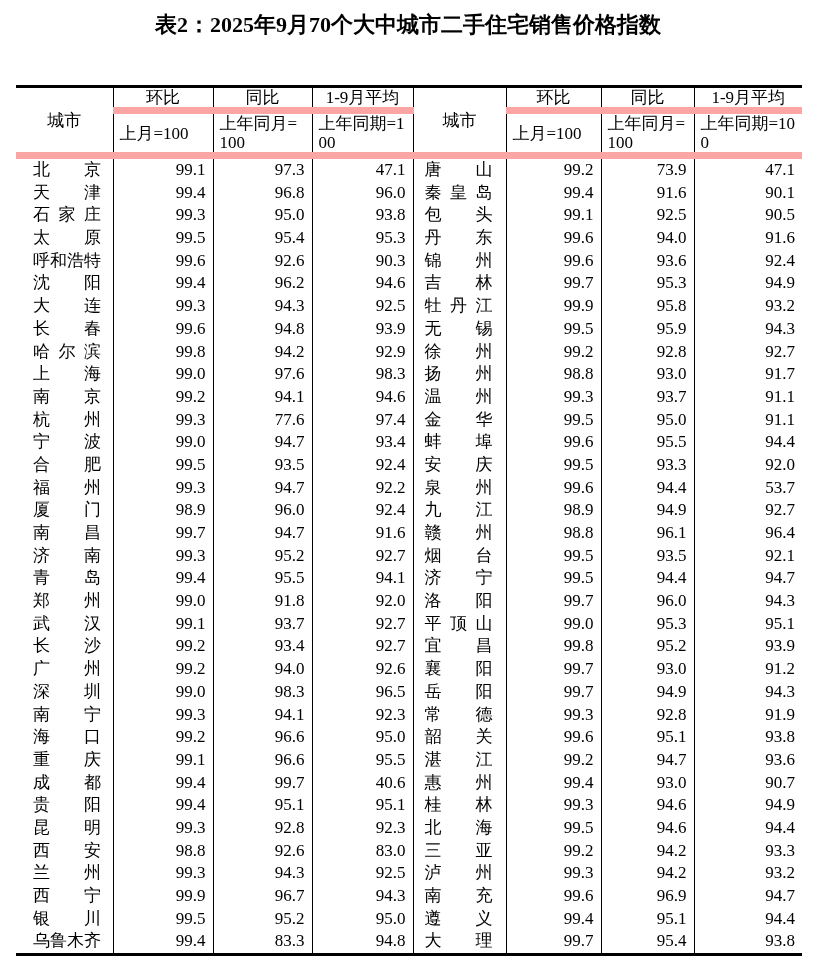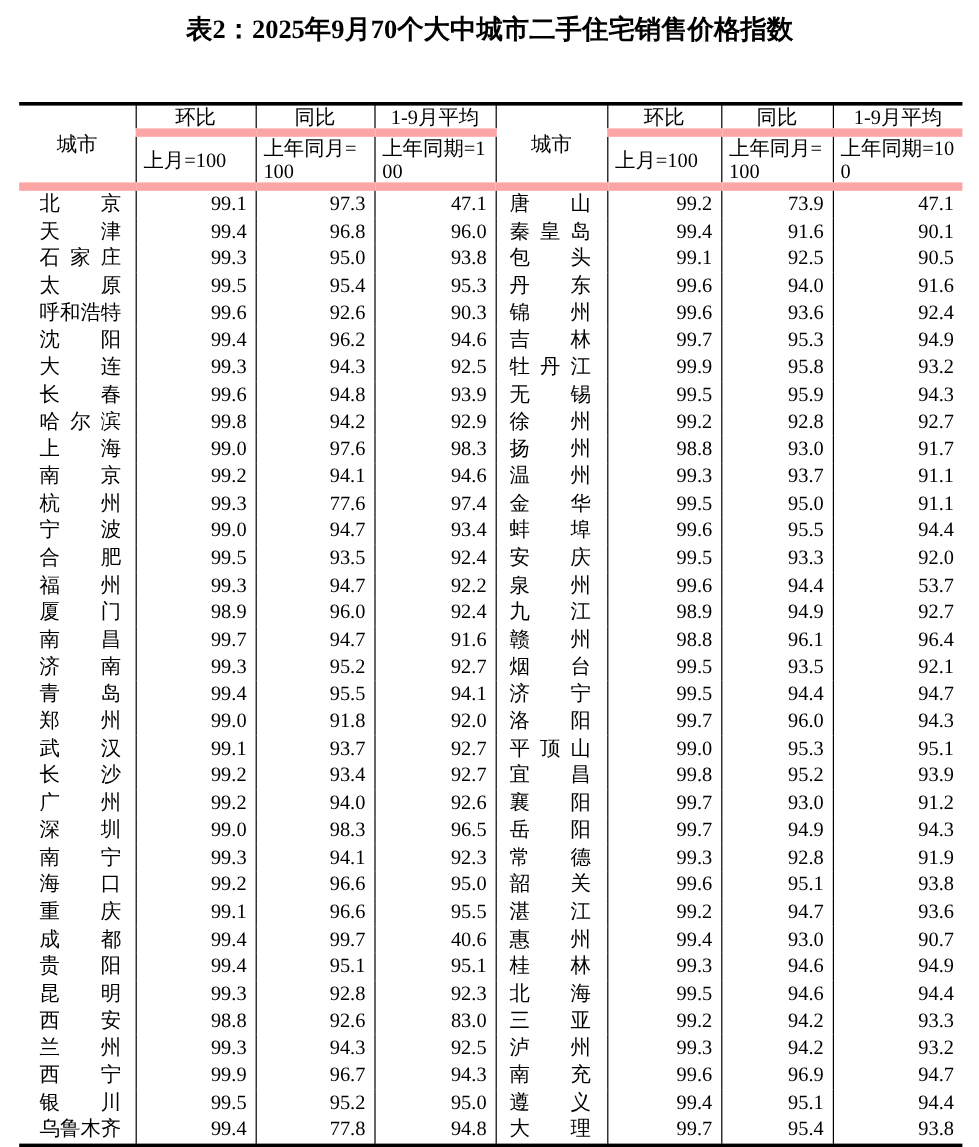--- a/index.html
+++ b/index.html
@@ -750,21 +750,21 @@
         <tr>
           <td class="citytd cl">
             <div class="city-name">
               <span>乌</span>
               <span>鲁</span>
               <span>木</span>
               <span>齐</span>
             </div>
           </td>
           <td class="num bl">99.4</td>
-          <td class="num bl">77.8</td>
+          <td class="num bl">83.3</td>
           <td class="num bl">94.8</td>
           <td class="citytd cr bl">
             <div class="city-name">
               <span>大</span>
               <span>理</span>
             </div>
           </td>
           <td class="num bl">99.7</td>
           <td class="num bl">95.4</td>
           <td class="num bl">93.8</td>

